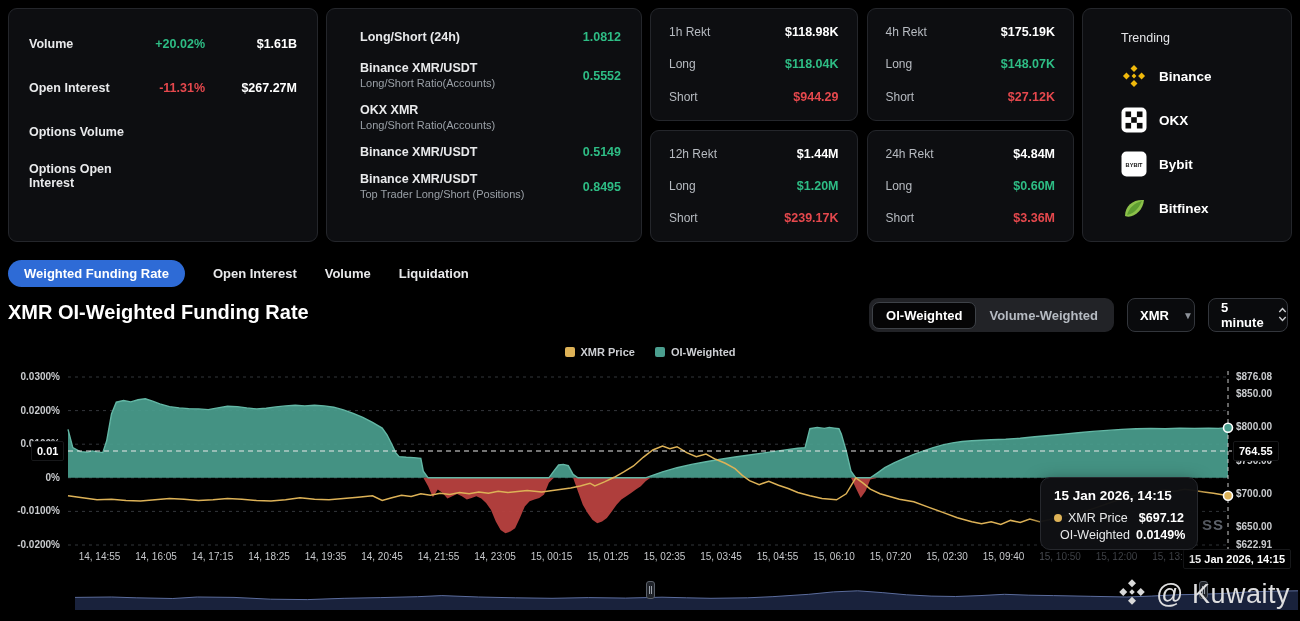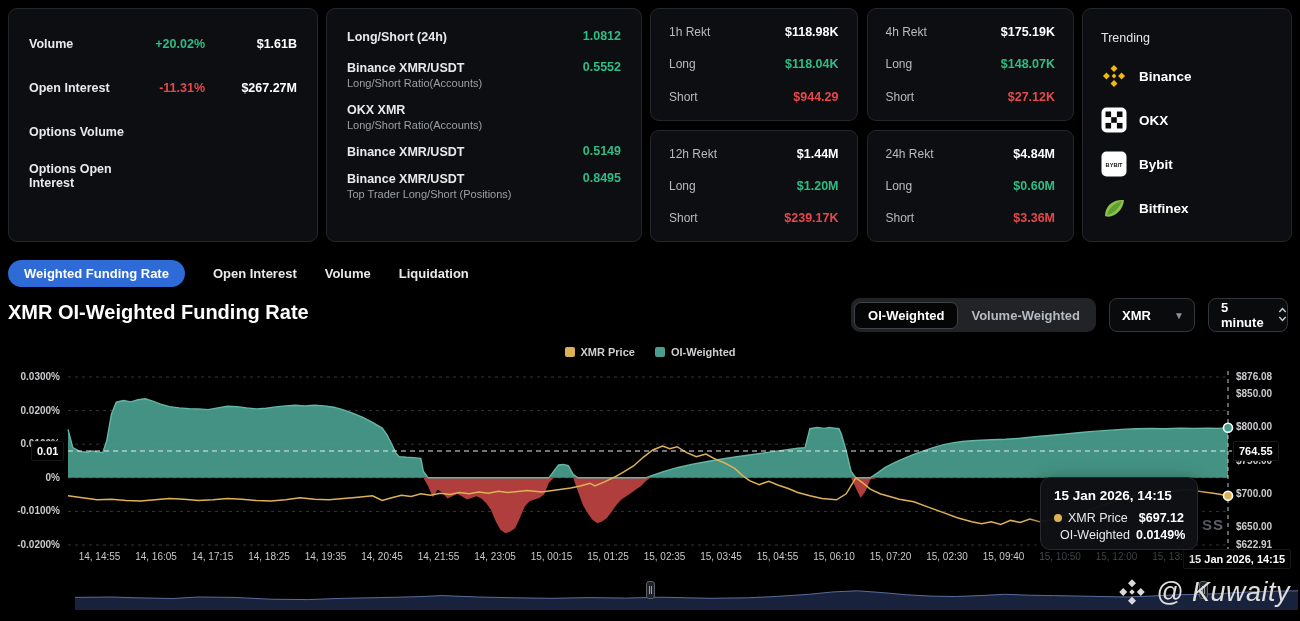--- a/index.html
+++ b/index.html
@@ -8,51 +8,51 @@
   .panel{position:absolute;top:8px;height:234px;background:#0d0e11;border:1px solid #24262b;border-radius:9px;}
   
   #stats-panel{left:8px;width:310px;padding:22px 20px;}
   .stat-row{display:flex;align-items:center;height:26px;margin-bottom:18px;}
   .stat-row .lbl{flex:1;font-size:12.5px;font-weight:600;color:#e8e9eb;}
   .stat-row .chg{width:78px;text-align:right;font-size:12.5px;font-weight:700;}
   .stat-row .val{width:92px;text-align:right;font-size:12.5px;font-weight:700;color:#fff;}
   .green{color:#2ebd85;} .red{color:#e5484d;}
   
   #ls-panel{left:326px;width:316px;padding:20px 20px;}
-  .ls-row{display:flex;align-items:flex-start;margin-bottom:11px;}
+  .ls-row{display:flex;align-items:center;margin-bottom:11px;margin-left:13px;}
   .ls-row .tt{flex:1;}
   .ls-row .t1{font-size:12.5px;font-weight:700;color:#e8e9eb;line-height:16px;}
   .ls-row .t2{font-size:11px;color:#9aa0a7;line-height:15px;}
   .ls-row .lsv{font-size:12.5px;font-weight:700;color:#2ebd85;}
   
   #rekt-grid{position:absolute;left:650px;top:8px;width:424px;height:234px;display:grid;grid-template-columns:1fr 1fr;grid-template-rows:1fr 1fr;gap:9px;}
   .rekt-card{background:#0d0e11;border:1px solid #24262b;border-radius:9px;padding:16px 18px;display:flex;flex-direction:column;justify-content:space-between;}
   .rekt-row{display:flex;align-items:center;}
   .rekt-row .lbl{flex:1;font-size:12px;font-weight:500;color:#b7bbc1;}
   .rekt-row .val{font-size:12.5px;font-weight:700;}
   .rekt-row .val.white{color:#fff;}
   
-  #trending-panel{left:1082px;width:210px;padding:22px 18px;}
+  #trending-panel{left:1082px;width:210px;padding:22px 38px;}
   #trending-title{font-size:12.5px;font-weight:500;color:#e4e5e8;}
   .tr-item{display:flex;align-items:center;gap:12px;margin-top:18px;cursor:pointer;}
   .tr-item .nm{font-size:13.5px;font-weight:700;color:#fff;}
   .tr-icon{width:26px;height:26px;display:inline-flex;}
   
   #tabs{position:absolute;left:8px;top:259px;display:flex;align-items:center;gap:28px;height:28px;}
   .tab{font-size:13px;font-weight:700;color:#e8e9eb;cursor:pointer;white-space:nowrap;}
   .tab.active{background:#2e6bd6;color:#fff;border-radius:15px;padding:6px 16px;}
   
   #page-title{position:absolute;left:8px;top:301px;font-size:20px;font-weight:800;color:#fff;}
   #controls{position:absolute;right:12px;top:298px;display:flex;align-items:center;gap:13px;height:34px;}
   #weight-toggle{display:flex;align-items:center;background:#222327;border-radius:9px;padding:3px;height:34px;}
   .wt-opt{font-size:13px;font-weight:700;color:#b6bbc2;padding:5px 13px;border-radius:7px;cursor:pointer;white-space:nowrap;}
   .wt-opt.active{background:#050506;border:1px solid #3e4248;color:#fff;}
   .select{display:flex;align-items:center;justify-content:space-between;border:1px solid #33363c;border-radius:8px;height:34px;padding:0 10px 0 12px;cursor:pointer;background:#0a0b0d;}
   .select .sv{font-size:13px;font-weight:700;color:#fff;margin-right:14px;}
-  #symbol-select{width:86px;}
+  #symbol-select{width:68px;}
   #interval-select{width:80px;}
   .caret{color:#8e939a;font-size:10px;}
   
   #legend{position:absolute;left:0;top:346px;width:100%;display:flex;justify-content:center;gap:20px;align-items:center;}
   .lg-item{display:flex;align-items:center;gap:6px;cursor:pointer;}
   .lg-sq{width:10px;height:10px;border-radius:2px;display:inline-block;}
   .lg-tx{font-size:11px;font-weight:600;color:#cdcfd3;}
   
   #chart{position:absolute;left:0;top:365px;width:1300px;height:200px;}
   #chart svg{position:absolute;left:0;top:0;}
@@ -68,21 +68,21 @@
   .tt-row{display:flex;align-items:center;gap:6px;margin-top:3px;}
   .tt-dot{width:8px;height:8px;border-radius:50%;display:inline-block;}
   .tt-name{flex:1;font-size:12.5px;color:#e8e9ea;white-space:nowrap;}
   .tt-val{font-size:12.5px;font-weight:800;color:#fff;white-space:nowrap;}
   #date-box{position:absolute;left:1183px;top:184px;z-index:30;}
   
   #navigator{position:absolute;left:0;top:576px;width:1300px;height:34px;}
   .nav-handle{position:absolute;top:5px;width:9px;height:18px;background:#202329;border:1px solid #5a6069;border-radius:3px;z-index:6;display:flex;align-items:center;justify-content:center;gap:1.5px;cursor:ew-resize;}
   .nav-handle i{display:block;width:1px;height:8px;background:#9aa0a8;}
   
-  #watermark{position:absolute;right:10px;top:577px;display:flex;align-items:flex-start;gap:9px;z-index:8;font-style:italic;}
+  #watermark{position:absolute;right:10px;top:577px;display:flex;align-items:center;gap:9px;z-index:8;}
   #watermark .wm-tx{font-size:27px;color:#dededf;letter-spacing:0.5px;}
 </style>
 </head>
 <body>
 
 <div id="stage">
 
   <div id="stats-panel" class="panel">
       <div class="stat-row">
         <span class="lbl">Volume</span>

